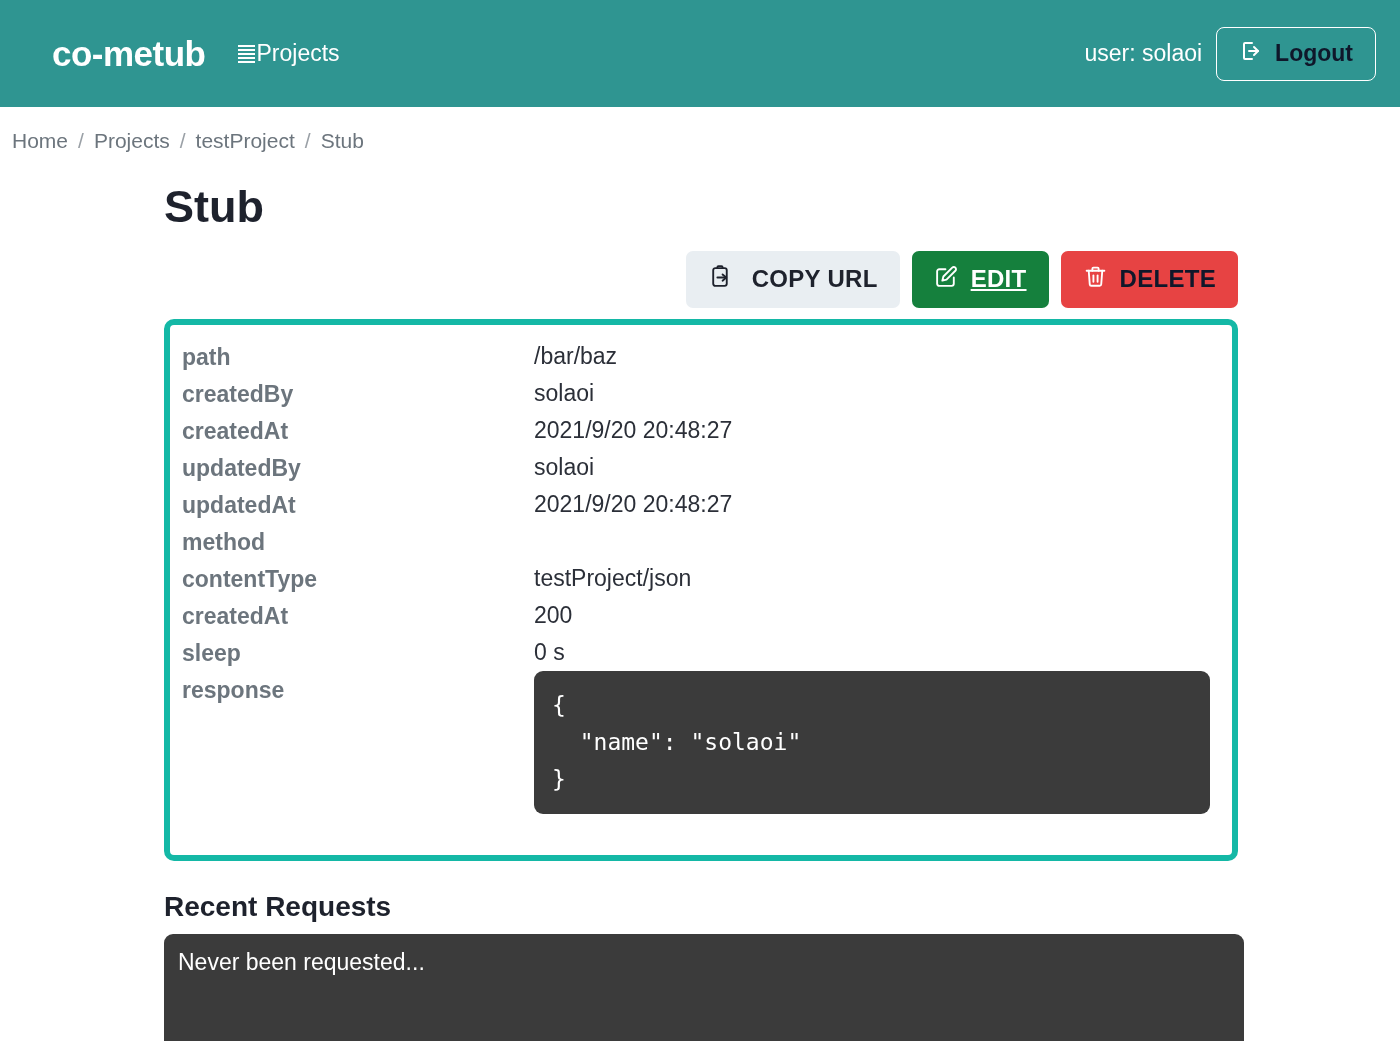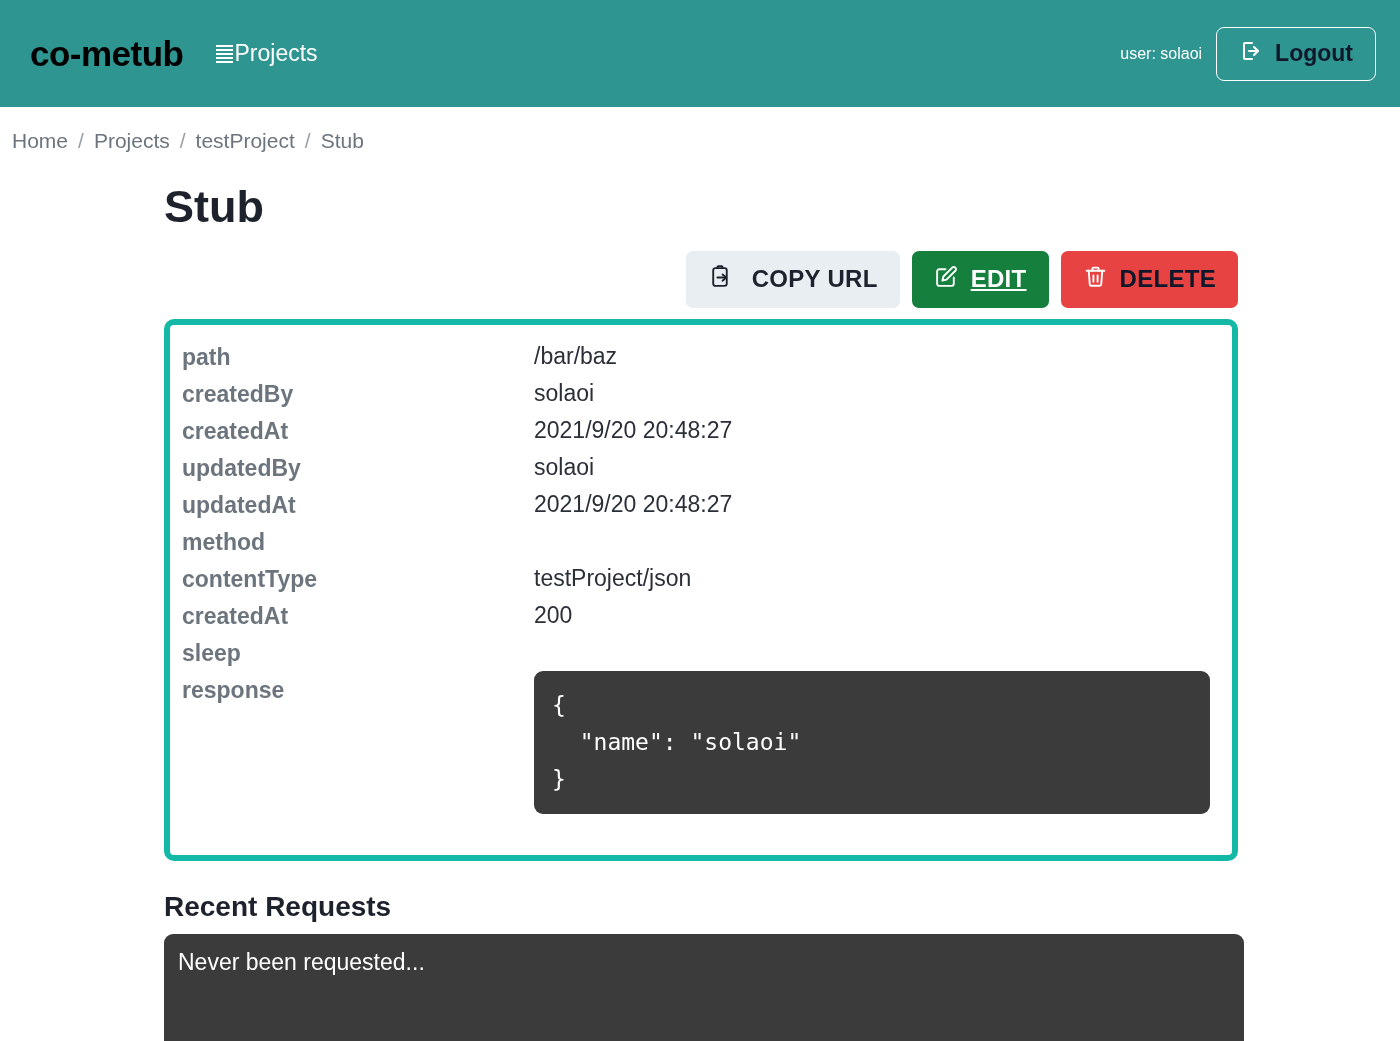--- a/index.html
+++ b/index.html
@@ -17,24 +17,25 @@
   .navbar {
     height: 107px;
     background: #2f9591;
     display: flex;
     align-items: center;
     padding: 0 24px 0 30px;
   }
   .brand {
     font-size: 35px;
     font-weight: bold;
-    color: #000000;
+    color: #ffffff;
     letter-spacing: -0.5px;
     line-height: 1;
     white-space: nowrap;
+    margin-left: 22px;
   }
   .nav-projects {
     display: flex;
     align-items: center;
     margin-left: 32px;
     color: #ffffff;
     font-size: 23px;
     white-space: nowrap;
   }
   .list-icon {
@@ -60,21 +61,21 @@
   .list-icon i:nth-child(5) { top: 16px; }
 
   .nav-right {
     margin-left: auto;
     display: flex;
     align-items: center;
     gap: 14px;
   }
   .user-label {
     color: #ffffff;
-    font-size: 16px;
+    font-size: 23px;
     white-space: nowrap;
   }
   .logout-btn {
     display: flex;
     align-items: center;
     gap: 12px;
     border: 1.5px solid #ffffff;
     border-radius: 8px;
     padding: 11px 22px;
     color: #0f172a;
@@ -303,20 +304,21 @@
     <div class="detail-row">
       <div class="detail-key">contentType</div>
       <div class="detail-val">testProject/json</div>
     </div>
     <div class="detail-row">
       <div class="detail-key">createdAt</div>
       <div class="detail-val">200</div>
     </div>
     <div class="detail-row">
       <div class="detail-key">sleep</div>
+      <div class="detail-val">0 s</div>
     </div>
     <div class="detail-row">
       <div class="detail-key">response</div>
       <div class="detail-val">
         <pre class="code-block">{
   "name": "solaoi"
 }</pre>
       </div>
     </div>
   </div>

